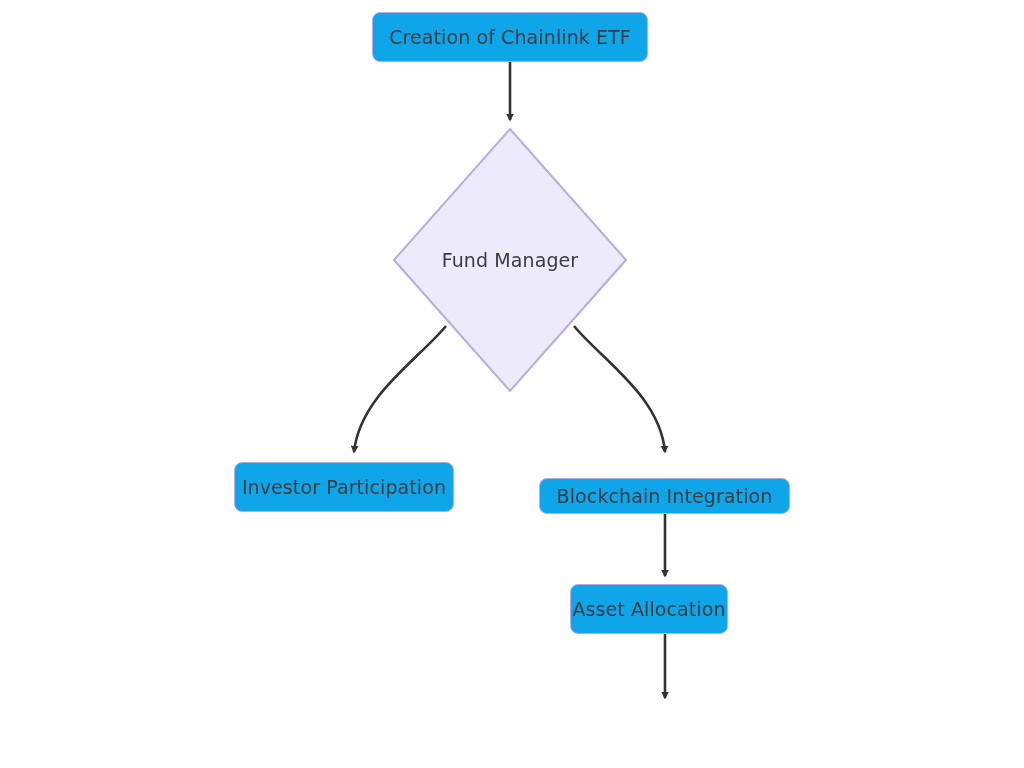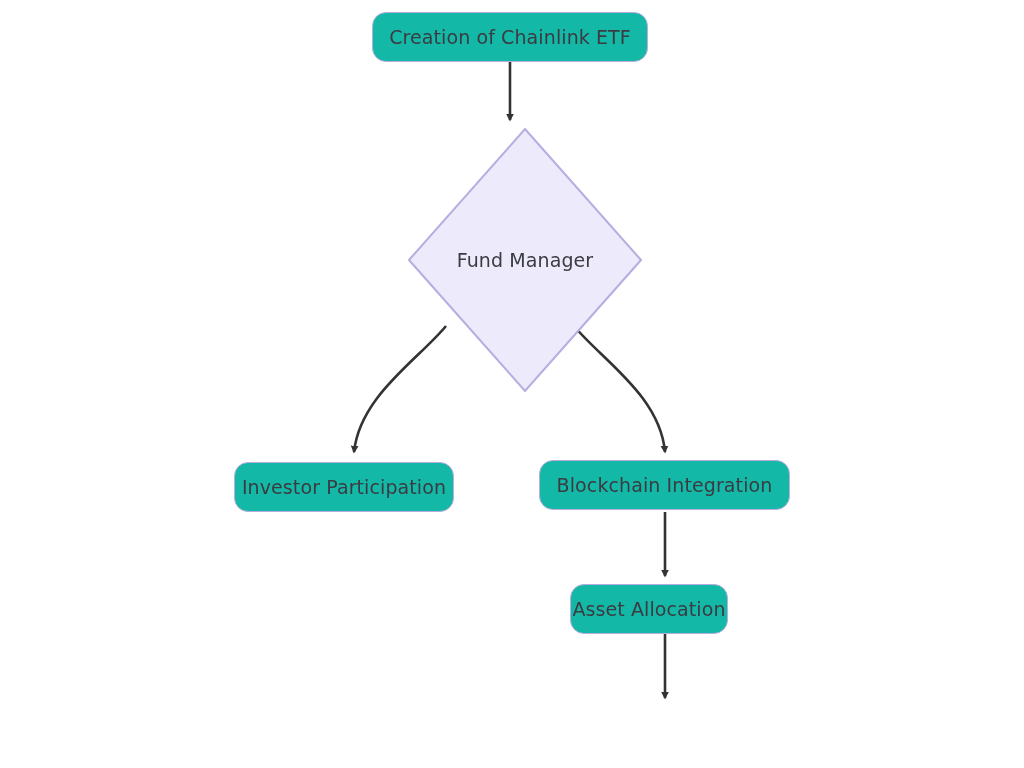--- a/index.html
+++ b/index.html
@@ -33,44 +33,44 @@
     display: flex;
     align-items: center;
     justify-content: center;
     color: #3b3b42;
     font-size: 19px;
     line-height: 1;
     letter-spacing: 0.1px;
     white-space: nowrap;
   }
   .node.box {
-    background: #14b8a6;
+    background: #0ea5e9;
     border: 1.4px solid #B8ACE0;
-    border-radius: 14px;
+    border-radius: 8px;
   }
   .node.diamond {
     background: transparent;
     border: none;
   }
   .diamond-shape {
     position: absolute;
     left: 0;
     top: 0;
     width: 100%;
     height: 100%;
   }
   .diamond-label {
     position: relative;
     z-index: 2;
   }
   
   #node-creation      { left: 372px; top: 12px;  width: 276px; height: 50px; }
-  #node-fundmanager   { left: 408px; top: 128px; width: 234px; height: 264px; }
+  #node-fundmanager   { left: 393px; top: 128px; width: 234px; height: 264px; }
   #node-investor      { left: 234px; top: 462px; width: 220px; height: 50px; }
-  #node-blockchain    { left: 539px; top: 460px; width: 251px; height: 50px; }
+  #node-blockchain    { left: 539px; top: 478px; width: 251px; height: 36px; }
   #node-asset         { left: 570px; top: 584px; width: 158px; height: 50px; }
   #node-performance   { left: 540px; top: 706px; width: 250px; height: 50px; }
 </style>
 </head>
 <body>
 
 <div id="canvas">
 
   <svg id="edges" viewBox="0 0 1024 768" xmlns="http://www.w3.org/2000/svg">
     <defs>

